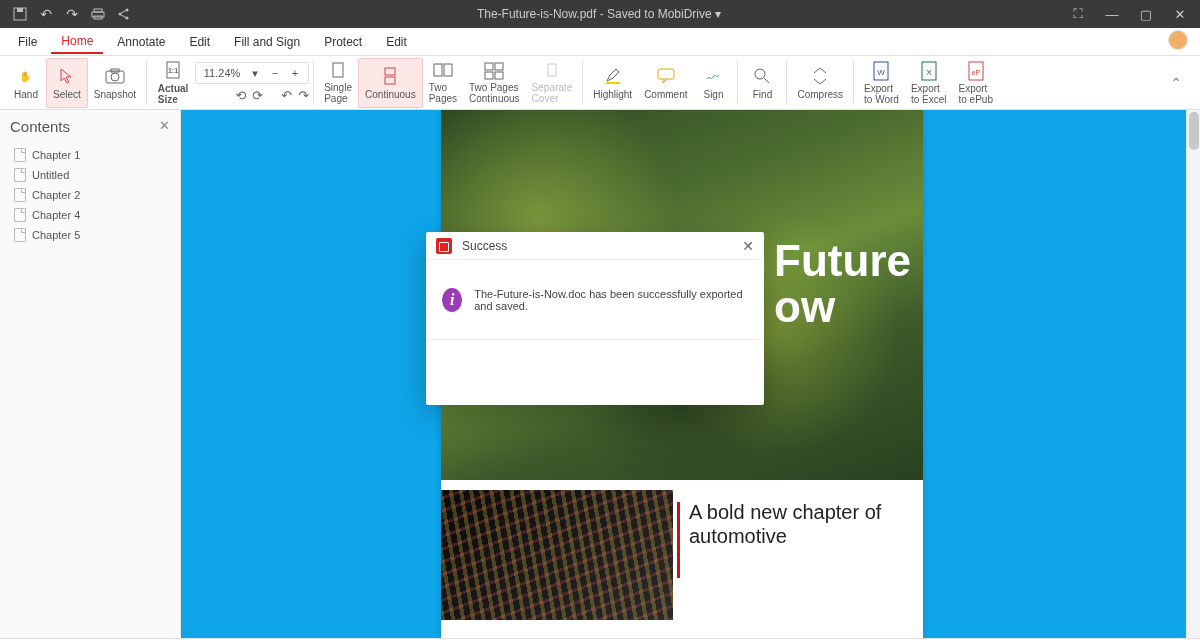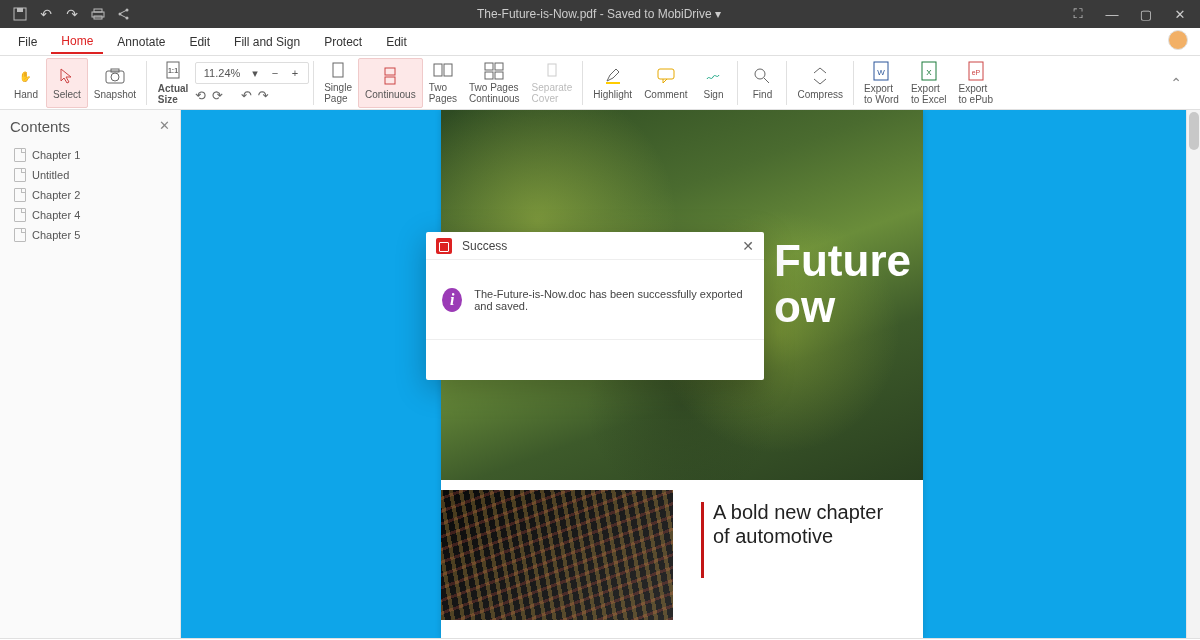--- a/index.html
+++ b/index.html
@@ -14,45 +14,45 @@
   .menu-item { padding:4px 10px; cursor:pointer; }
   .menu-item.active { color:#d22; border-bottom:2px solid #d22; }
   .avatar { position:absolute; right:12px; top:2px; width:20px; height:20px; border-radius:50%; background:#f2b066; border:1px solid #e0e0e0;}
   .toolbar { height:54px; background:#fff; border-bottom:1px solid #e0e0e0; display:flex; align-items:center; padding:0 6px; font-size:10px; color:#555; }
   .tb-btn { display:flex; flex-direction:column; align-items:center; justify-content:center; padding:4px 6px; min-width:40px; height:50px; cursor:pointer; border-radius:2px; }
   .tb-btn.sel { background:#fde8e8; border:1px solid #f0caca;}
   .tb-btn.cont { background:#fde8e8; border:1px solid #f0caca;}
   .tb-btn.disabled{ color:#bbb; }
   .tb-icon { width:22px; height:22px; display:flex; align-items:center; justify-content:center; margin-bottom:2px; }
   .tb-sep { width:1px; height:44px; background:#e0e0e0; margin:0 4px;}
-  .zoom-group{display:flex;flex-direction:column;align-items:flex-start;justify-content:center;}
+  .zoom-group{display:flex;flex-direction:column;align-items:flex-end;justify-content:center;}
   .zoom-row{display:flex;align-items:center;gap:2px;border:1px solid #ddd;border-radius:2px;padding:0 4px;height:22px;font-size:11px;}
   .zoom-val{width:44px;text-align:center;border:none;font-size:11px;color:#555;}
   .zoom-mini{width:18px;text-align:center;cursor:pointer;}
   .rot-row{display:flex;gap:6px;margin-top:4px;}
   .ribbon-collapse{ margin-left:auto; margin-right:12px; color:#888; font-size:14px; cursor:pointer;}
   .workarea { display:flex; height:528px; background:#fafafa;}
   .sidebar { width:181px; background:#fafafa; border-right:1px solid #e5e5e5; padding:8px 10px; position:relative;}
   .sidebar h3{ font-size:15px; font-weight:normal; color:#555; margin-bottom:10px;}
   .close-side{ position:absolute; right:10px; top:8px; color:#888; font-size:13px; cursor:pointer;}
   .toc-item{ display:flex; align-items:center; gap:6px; font-size:11px; color:#555; padding:3px 4px; cursor:pointer;}
   .toc-ic{width:12px;height:14px;border:1px solid #bbb;border-radius:1px;position:relative;}
   .toc-ic::after{content:"";position:absolute;right:0;top:0;width:3px;height:3px;border-left:1px solid #bbb;border-bottom:1px solid #bbb;}
   .canvas { flex:1; background:#0ea5e9; position:relative; overflow:hidden;}
   .page { position:absolute; left:260px; top:0; width:482px; height:528px; background:#fff; box-shadow:0 0 6px rgba(0,0,0,0.15);}
   .pg-top{height:370px;background:linear-gradient(160deg,#2d4a22 0%,#4a6b2f 30%,#6a8d3a 50%,#3d5a2a 70%,#2a4020 100%); position:relative; overflow:hidden;}
   .pg-top::before{content:"";position:absolute;inset:0;background:radial-gradient(circle at 20% 30%,rgba(200,220,80,0.4),transparent 30%),radial-gradient(circle at 70% 60%,rgba(180,200,60,0.35),transparent 30%),radial-gradient(circle at 50% 80%,rgba(40,60,30,0.5),transparent 25%);}
   .hero-txt{position:absolute;right:12px;top:128px;color:#fff;font-size:44px;font-weight:600;line-height:1.05;text-align:left;white-space:pre-line;}
   .pg-bot{display:flex;height:158px;padding:10px 0 0 0;}
   .pg-img{width:232px;height:130px;margin-left:0;background:linear-gradient(135deg,#0a0a0a,#2a2a2a);position:relative;overflow:hidden;}
   .pg-img::before{content:"";position:absolute;inset:0;background:repeating-linear-gradient(80deg,rgba(255,200,80,0.25) 0 4px,transparent 4px 10px),repeating-linear-gradient(-20deg,rgba(255,100,80,0.2) 0 3px,transparent 3px 12px);}
-  .pg-txt{flex:1;padding:10px 18px 0 16px;position:relative;margin-left:24px;}
+  .pg-txt{flex:1;padding:10px 18px 0 16px;position:relative;}
   .pg-bar{position:absolute;left:4px;top:12px;width:3px;height:76px;background:#c21616;}
   .pg-txt h4{font-size:20px;font-weight:400;color:#222;line-height:1.2;}
-  .dialog{position:absolute;left:426px;top:232px;width:338px;height:148px;background:#fff;box-shadow:0 8px 30px rgba(0,0,0,0.25);border-radius:2px;}
+  .dialog{position:absolute;left:426px;top:232px;width:338px;height:173px;background:#fff;box-shadow:0 8px 30px rgba(0,0,0,0.25);border-radius:2px;}
   .dlg-head{height:28px;display:flex;align-items:center;padding:0 10px;border-bottom:1px solid #eee;}
   .dlg-ic{width:16px;height:16px;background:#d22;border-radius:2px;margin-right:10px;position:relative;}
   .dlg-ic::after{content:"";position:absolute;left:3px;top:4px;width:8px;height:8px;border:1px solid #fff;border-radius:1px;}
   .dlg-title{font-size:12px;color:#444;}
   .dlg-x{margin-left:auto;color:#666;font-size:14px;cursor:pointer;}
   .dlg-body{display:flex;align-items:center;padding:20px 16px;height:80px;gap:12px;border-bottom:1px solid #eee;}
   .info-ic{width:24px;height:24px;border-radius:50%;background:#9b3bb6;color:#fff;display:flex;align-items:center;justify-content:center;font-style:italic;font-weight:bold;font-family:serif;}
   .dlg-msg{font-size:11px;color:#444;}
   .scrollv{width:14px;background:#f3f3f3;border-left:1px solid #e5e5e5;position:relative;}
   .scrollv-thumb{position:absolute;top:2px;left:2px;width:10px;height:38px;background:#c8c8c8;border-radius:5px;}

